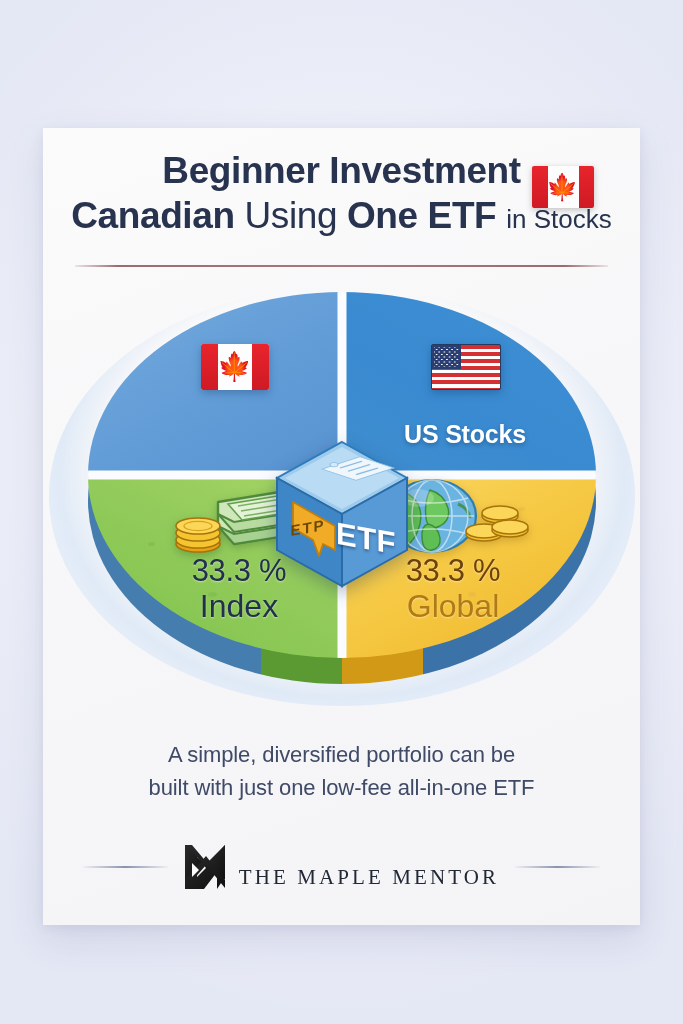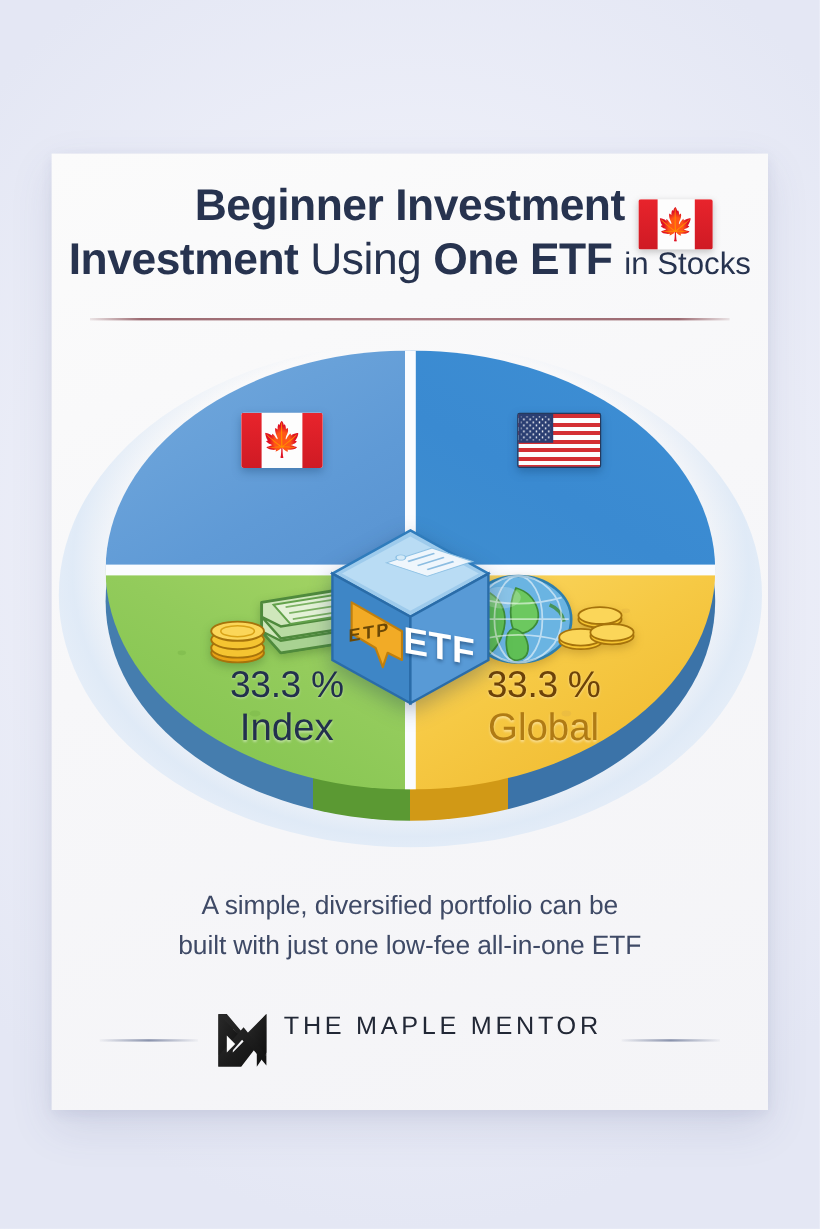--- a/index.html
+++ b/index.html
@@ -358,23 +358,24 @@
     gap: 16px;
   }
   .foot-rule {
     flex: 1 1 auto;
     height: 1.5px;
     max-width: 132px;
     background: linear-gradient(90deg, rgba(120,130,160,0.05), #8a93ad, rgba(120,130,160,0.05));
   }
   .brand {
     display: flex;
-    align-items: flex-start;
+    align-items: flex-end;
     gap: 13px;
     flex: 0 0 auto;
+    font-family: Liberation Serif, serif;
   }
   .brand-name {
     color: #222836;
     font-size: 21px;
     font-weight: normal;
     letter-spacing: 3.1px;
     white-space: nowrap;
   }
   .logo-mark { width: 42px; height: 46px; display: block; }
 </style>
@@ -383,21 +384,21 @@
 
 <div class="backdrop"></div>
 
 <div class="card">
 
   <div class="title-block">
     <div class="title-line title-line1">
       <span class="tw-bold">Beginner Investment</span>
     </div>
     <div class="title-line title-line2">
-      <span class="tw-bold">Investment</span><span class="tw-light"> Using </span><span class="tw-bold">One ETF</span>
+      <span class="tw-bold">Canadian</span><span class="tw-light"> Using </span><span class="tw-bold">One ETF</span>
       <span class="tw-thin">in Stocks</span>
     </div>
     <div class="flag-ca-title" style="position:absolute; right:46px; top:16px;">
       <div class="flag-ca" style="width:100%;height:100%;">
         <span class="maple">🍁</span>
       </div>
     </div>
   </div>
 
   <div class="title-rule"></div>
@@ -431,20 +432,21 @@
           <span class="maple" style="font-size:28px;">🍁</span>
         </div>
       </div>
 
       <div class="flag-box flag-us-pie">
         <div class="flag-us" style="width:100%;height:100%;">
           <span class="canton"></span>
         </div>
       </div>
 
+      <div class="q-label q-label-us">US Stocks</div>
 
       <svg class="money" viewBox="0 0 142 74">
         <g transform="translate(40,8)">
           <path d="M4,14 L78,2 L96,22 L96,44 L20,56 L4,38 Z" fill="#cfe7bb" stroke="#4f8a3c" stroke-width="2.4" stroke-linejoin="round"></path>
           <path d="M4,26 L20,44 L96,32 L96,22 L20,34 Z" fill="#b9dba2" stroke="#4f8a3c" stroke-width="2"></path>
           <path d="M4,38 L20,56 L96,44 L96,34 L20,46 Z" fill="#a8d292" stroke="#4f8a3c" stroke-width="2"></path>
           <path d="M14,16 L76,6 L90,22 L28,32 Z" fill="#e4f2d7" stroke="#63a24b" stroke-width="1.6"></path>
           <g stroke="#6aa84f" stroke-width="1.5" opacity="0.85">
             <line x1="24" y1="18" x2="68" y2="11"></line>
             <line x1="27" y1="23" x2="71" y2="16"></line>

